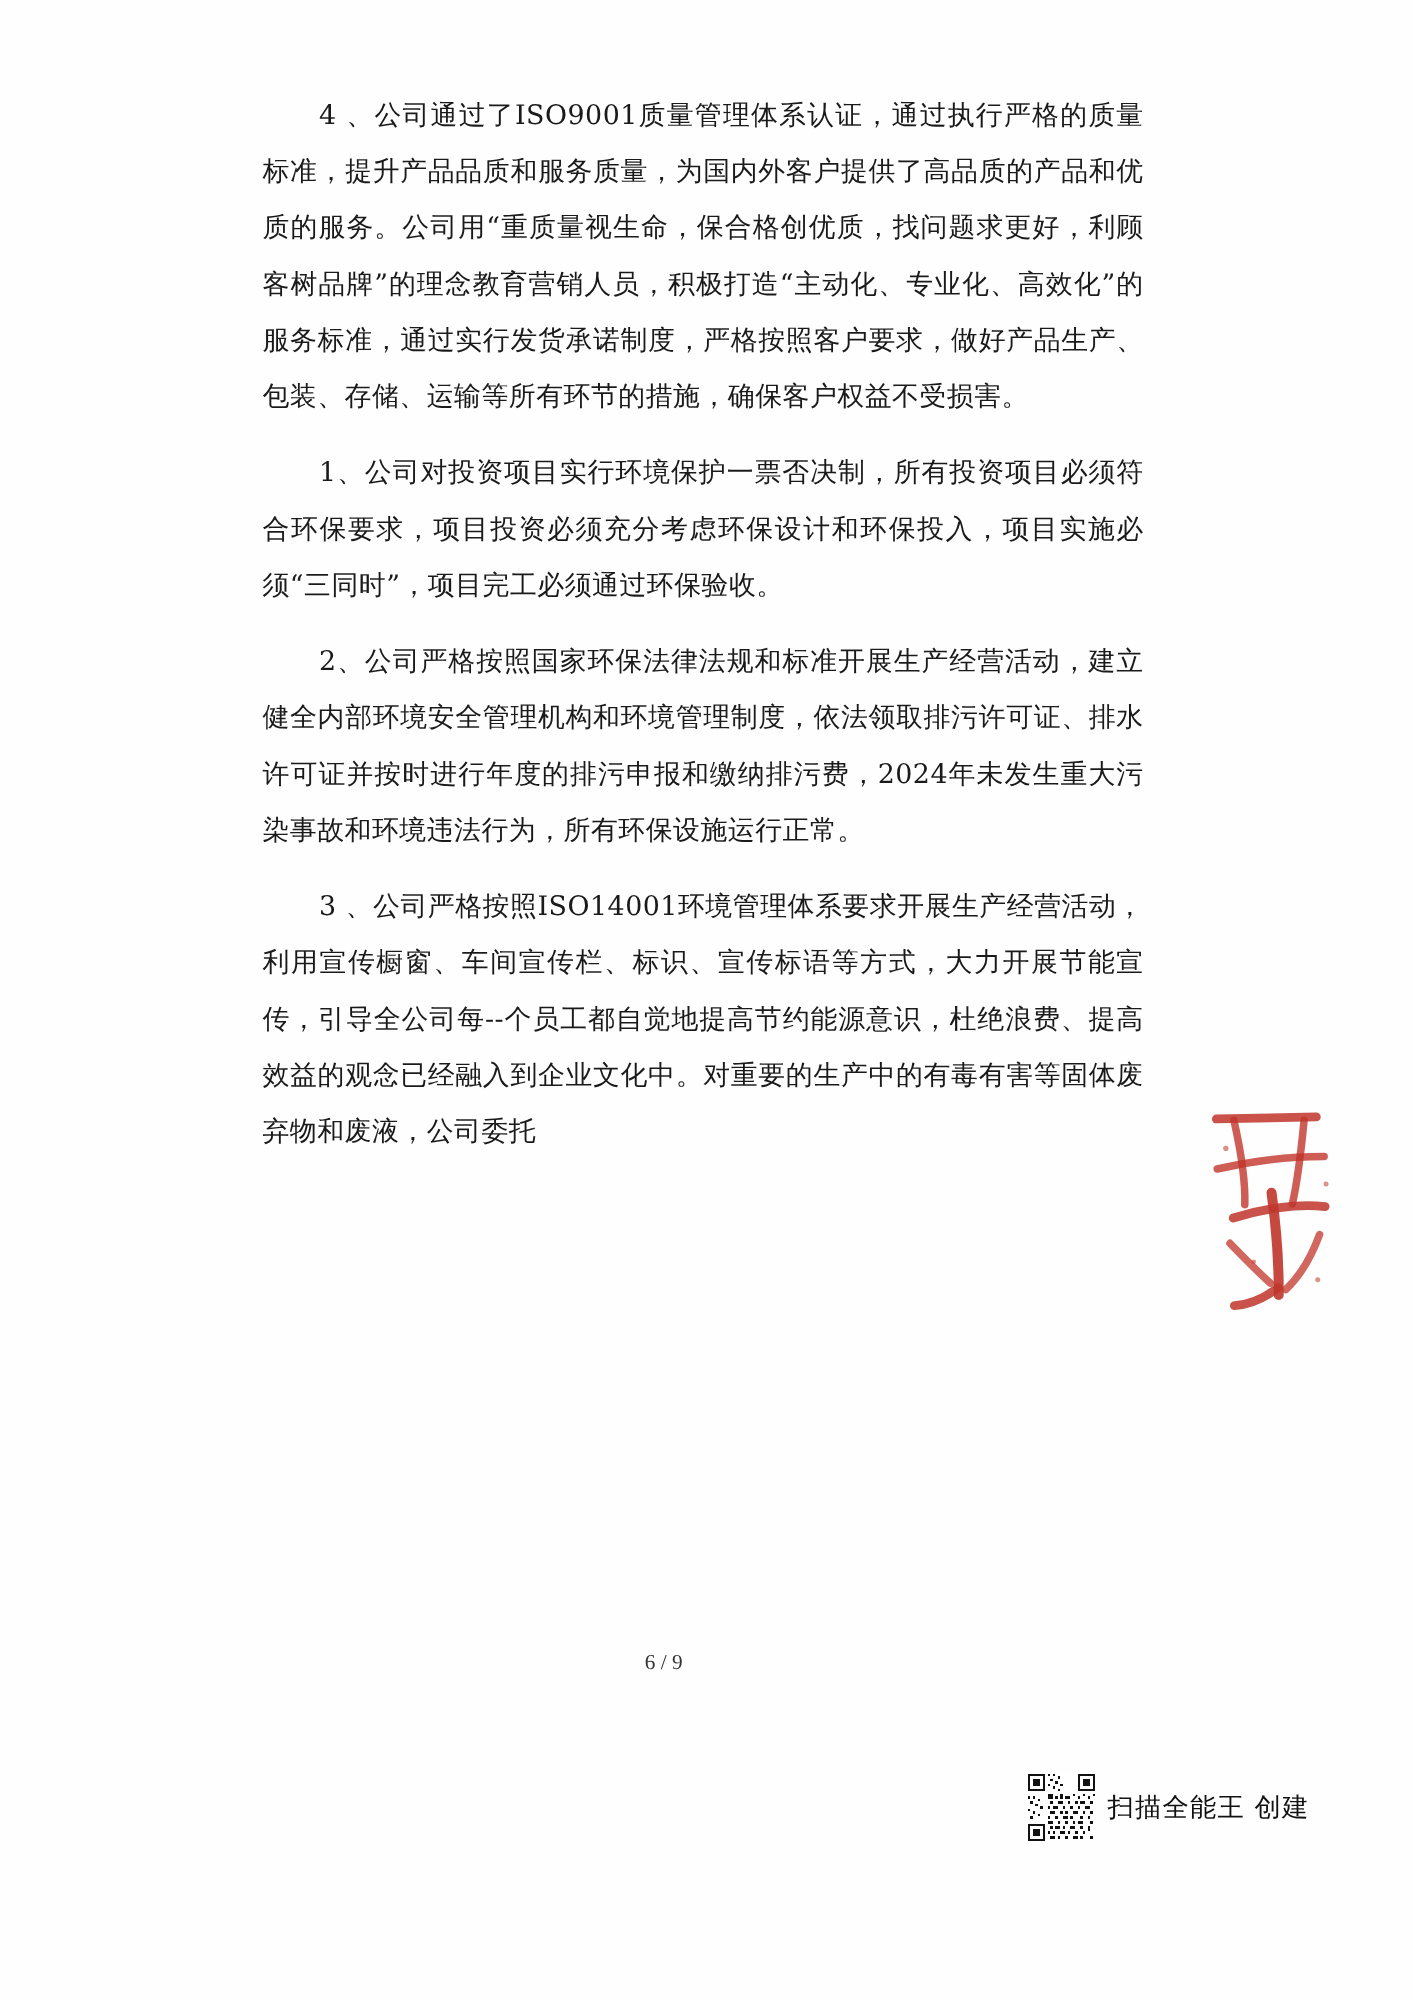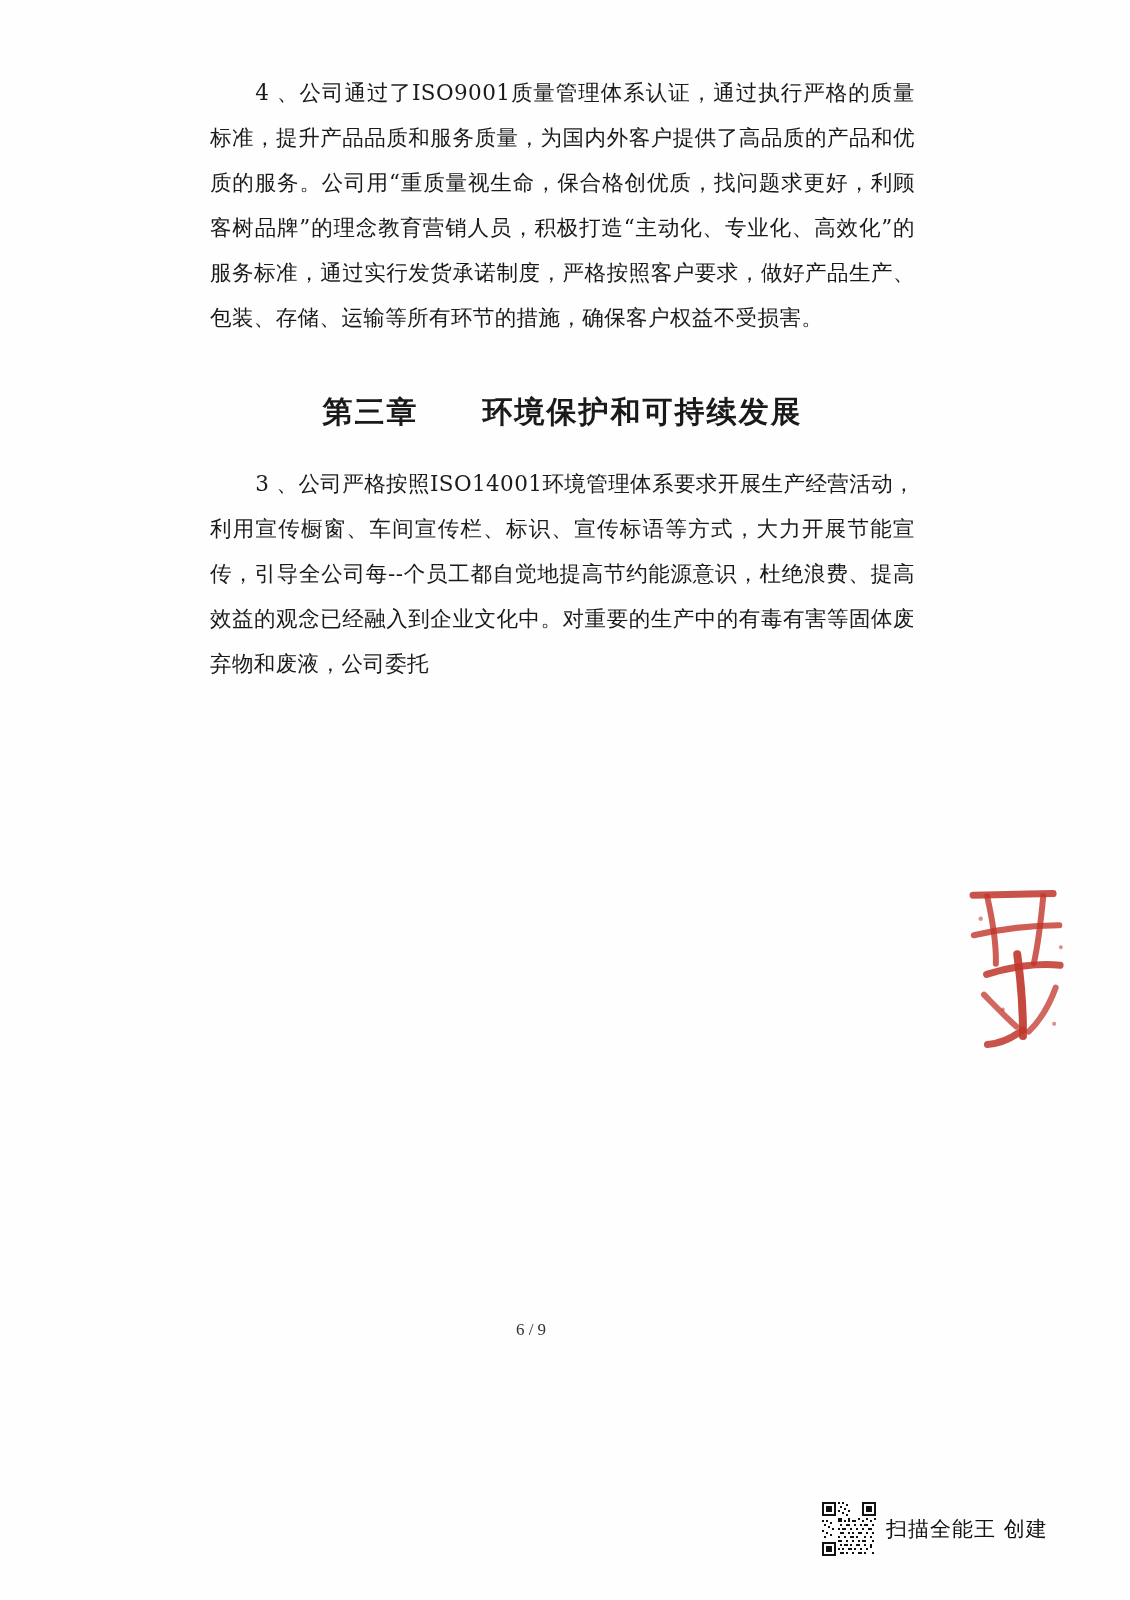--- a/index.html
+++ b/index.html
@@ -68,21 +68,21 @@
     top: 880px;
     width: 118px;
     height: 170px;
     transform: rotate(-4deg);
   }
   .seal svg { display: block; }
   
   .scan-footer {
     position: absolute;
     left: 822px;
-    top: 1498px;
+    top: 1415px;
     width: 290px;
     height: 62px;
     display: flex;
     align-items: center;
     gap: 10px;
   }
   .qr {
     width: 54px;
     height: 54px;
     position: relative;
@@ -100,24 +100,25 @@
 </head>
 <body>
 
 <div class="page">
 
   <div class="content">
 
     <p class="para indent">4 、公司通过了ISO9001质量管理体系认证，通过执行严格的质量标准，提升产品品质和服务质量，为国内外客户提供了高品质的产品和优质的服务。公司用“重质量视生命，保合格创优质，找问题求更好，利顾客树品牌”的理念教育营销人员，积极打造“主动化、专业化、高效化”的服务标准，通过实行发货承诺制度，严格按照客户要求，做好产品生产、包装、存储、运输等所有环节的措施，确保客户权益不受损害。</p>
 
 
-    <h1 class="chapter-title">第三章　　环境保护和可持续发展</h1>
-
-
-
+
+
+    <p class="para indent gap-before">1、公司对投资项目实行环境保护一票否决制，所有投资项目必须符合环保要求，项目投资必须充分考虑环保设计和环保投入，项目实施必须“三同时”，项目完工必须通过环保验收。</p>
+
+    <p class="para indent gap-before">2、公司严格按照国家环保法律法规和标准开展生产经营活动，建立健全内部环境安全管理机构和环境管理制度，依法领取排污许可证、排水许可证并按时进行年度的排污申报和缴纳排污费，2024年未发生重大污染事故和环境违法行为，所有环保设施运行正常。</p>
 
     <p class="para indent gap-before">3 、公司严格按照ISO14001环境管理体系要求开展生产经营活动，利用宣传橱窗、车间宣传栏、标识、宣传标语等方式，大力开展节能宣传，引导全公司每--个员工都自觉地提高节约能源意识，杜绝浪费、提高效益的观念已经融入到企业文化中。对重要的生产中的有毒有害等固体废弃物和废液，公司委托</p>
 
   </div>
 
   <div class="page-number">6 / 9</div>
 
   <div class="seal">
     <svg width="118" height="170" viewBox="0 0 118 170" xmlns="http://www.w3.org/2000/svg">
       <g stroke="#c0352b" fill="none" stroke-linecap="round">

